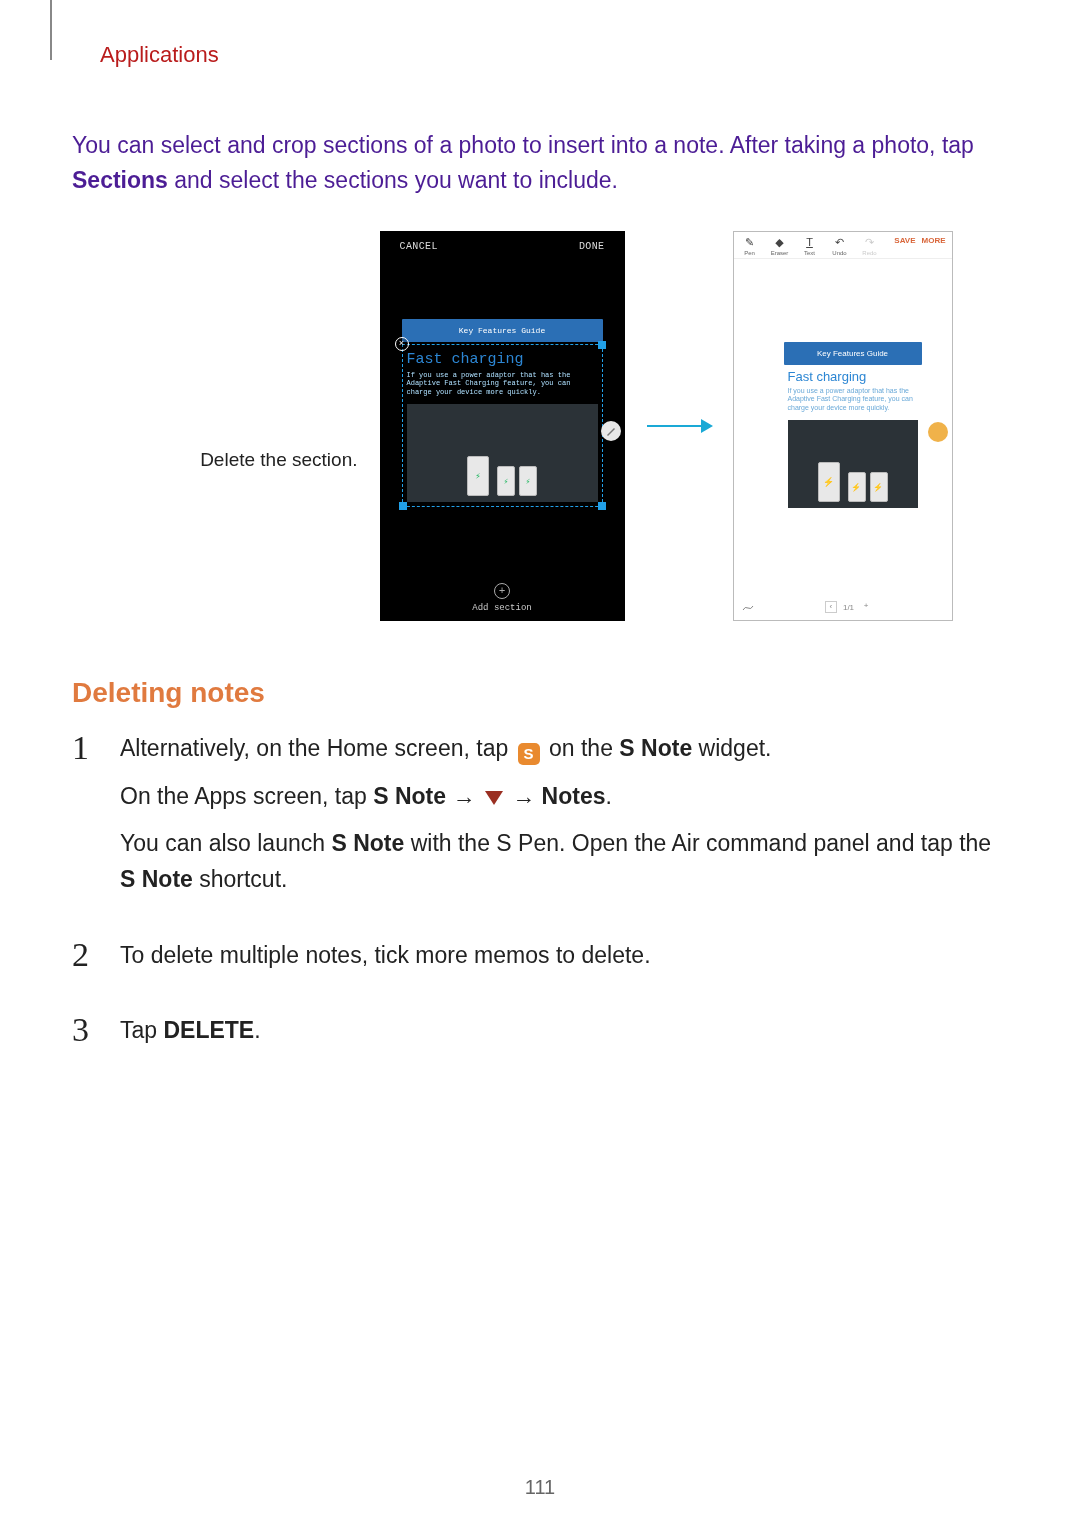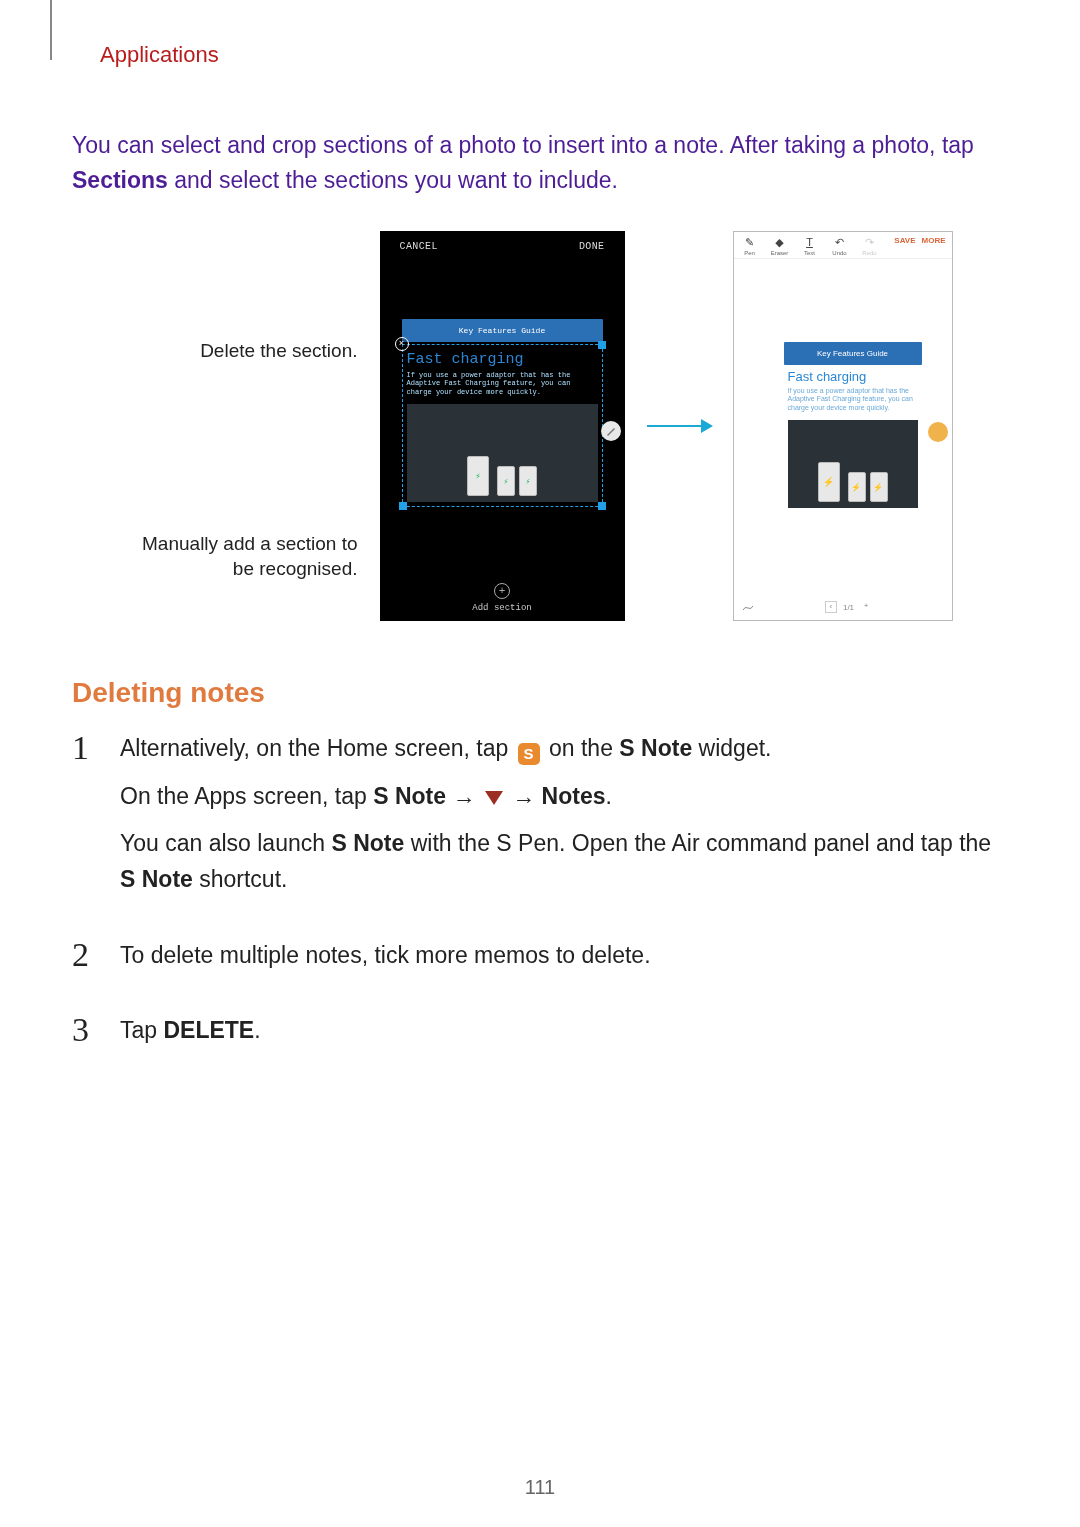--- a/index.html
+++ b/index.html
@@ -282,21 +282,20 @@
 
 
   <p class="para">
     <span>You can select and crop sections of a photo to insert into a note. After taking a photo, tap </span><span class="bold">Sections</span><span> and select the sections you want to include.</span>
   </p>
 
   <div class="figure-row">
 
     <div class="callouts callout-stack">
       <div class="co" style="margin-top:68px;">Delete the section.</div>
-      <div class="co" style="margin-top:106px;">Manually add a section to be recognised.</div>
     </div>
 
     <div class="phone">
       <div class="phone-top">
         <span>CANCEL</span>
         <span>DONE</span>
       </div>
       <div class="phone-body">
         <div class="kfg">Key Features Guide</div>
         <div class="sel-frame">

